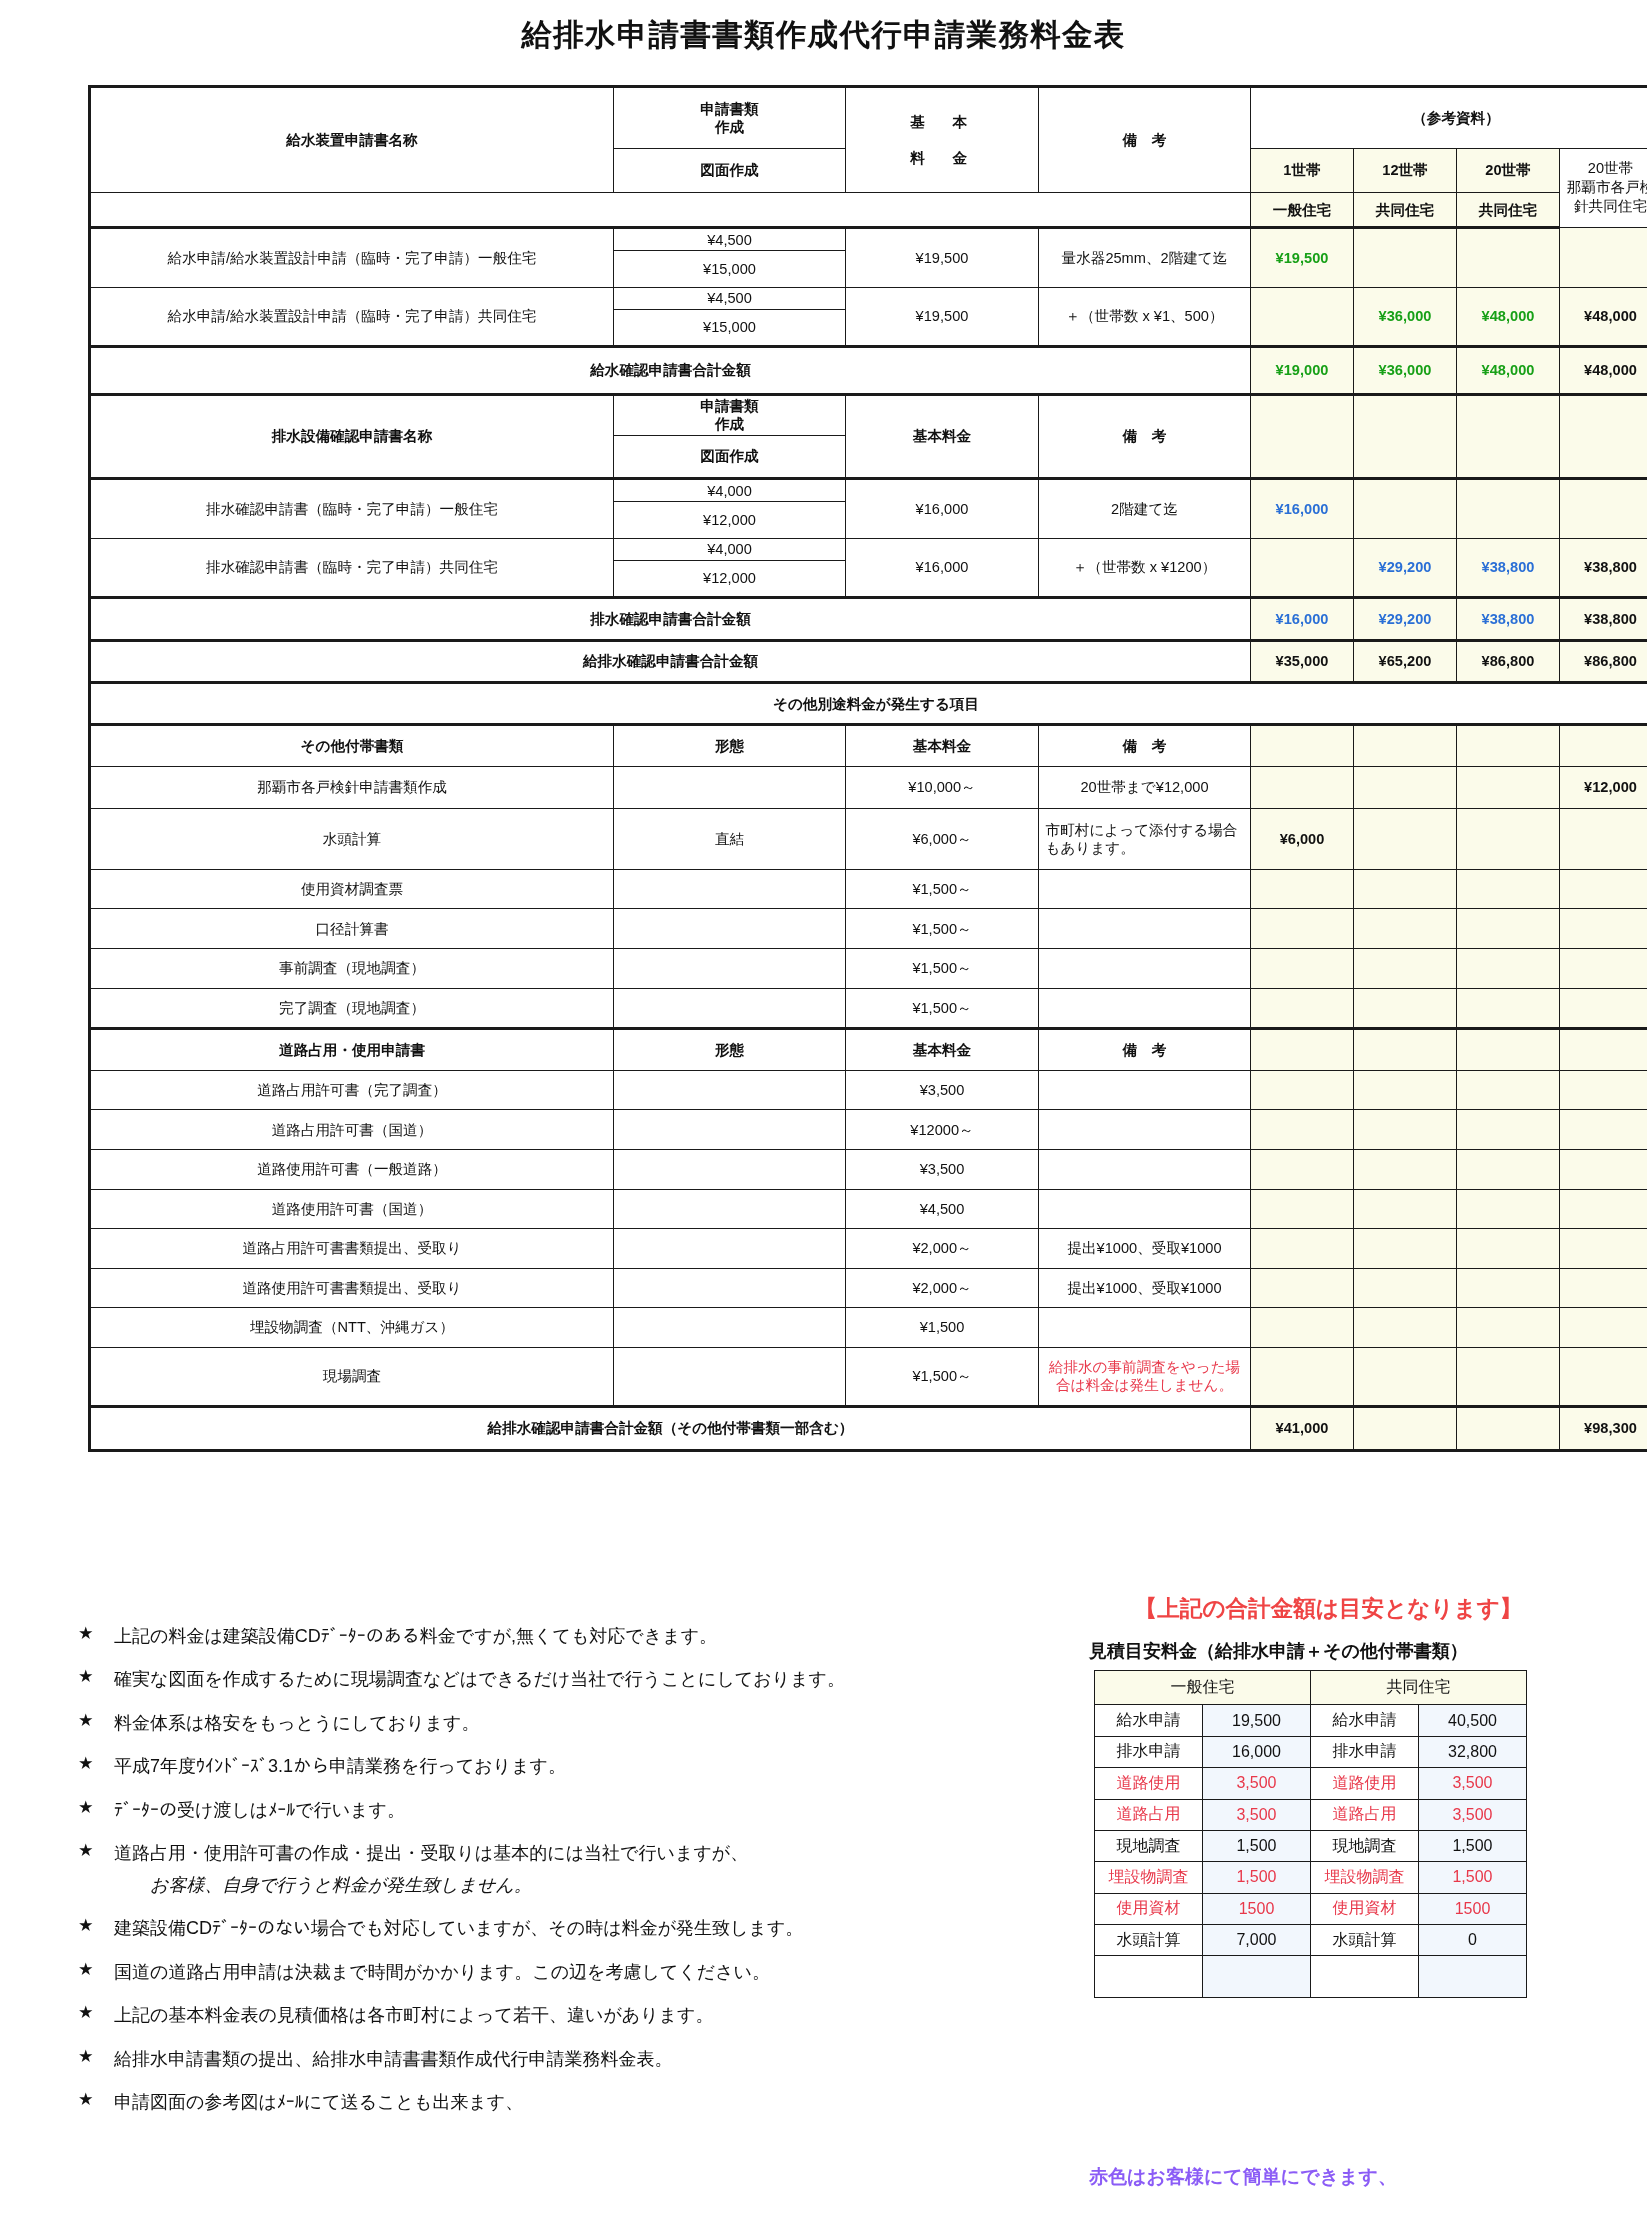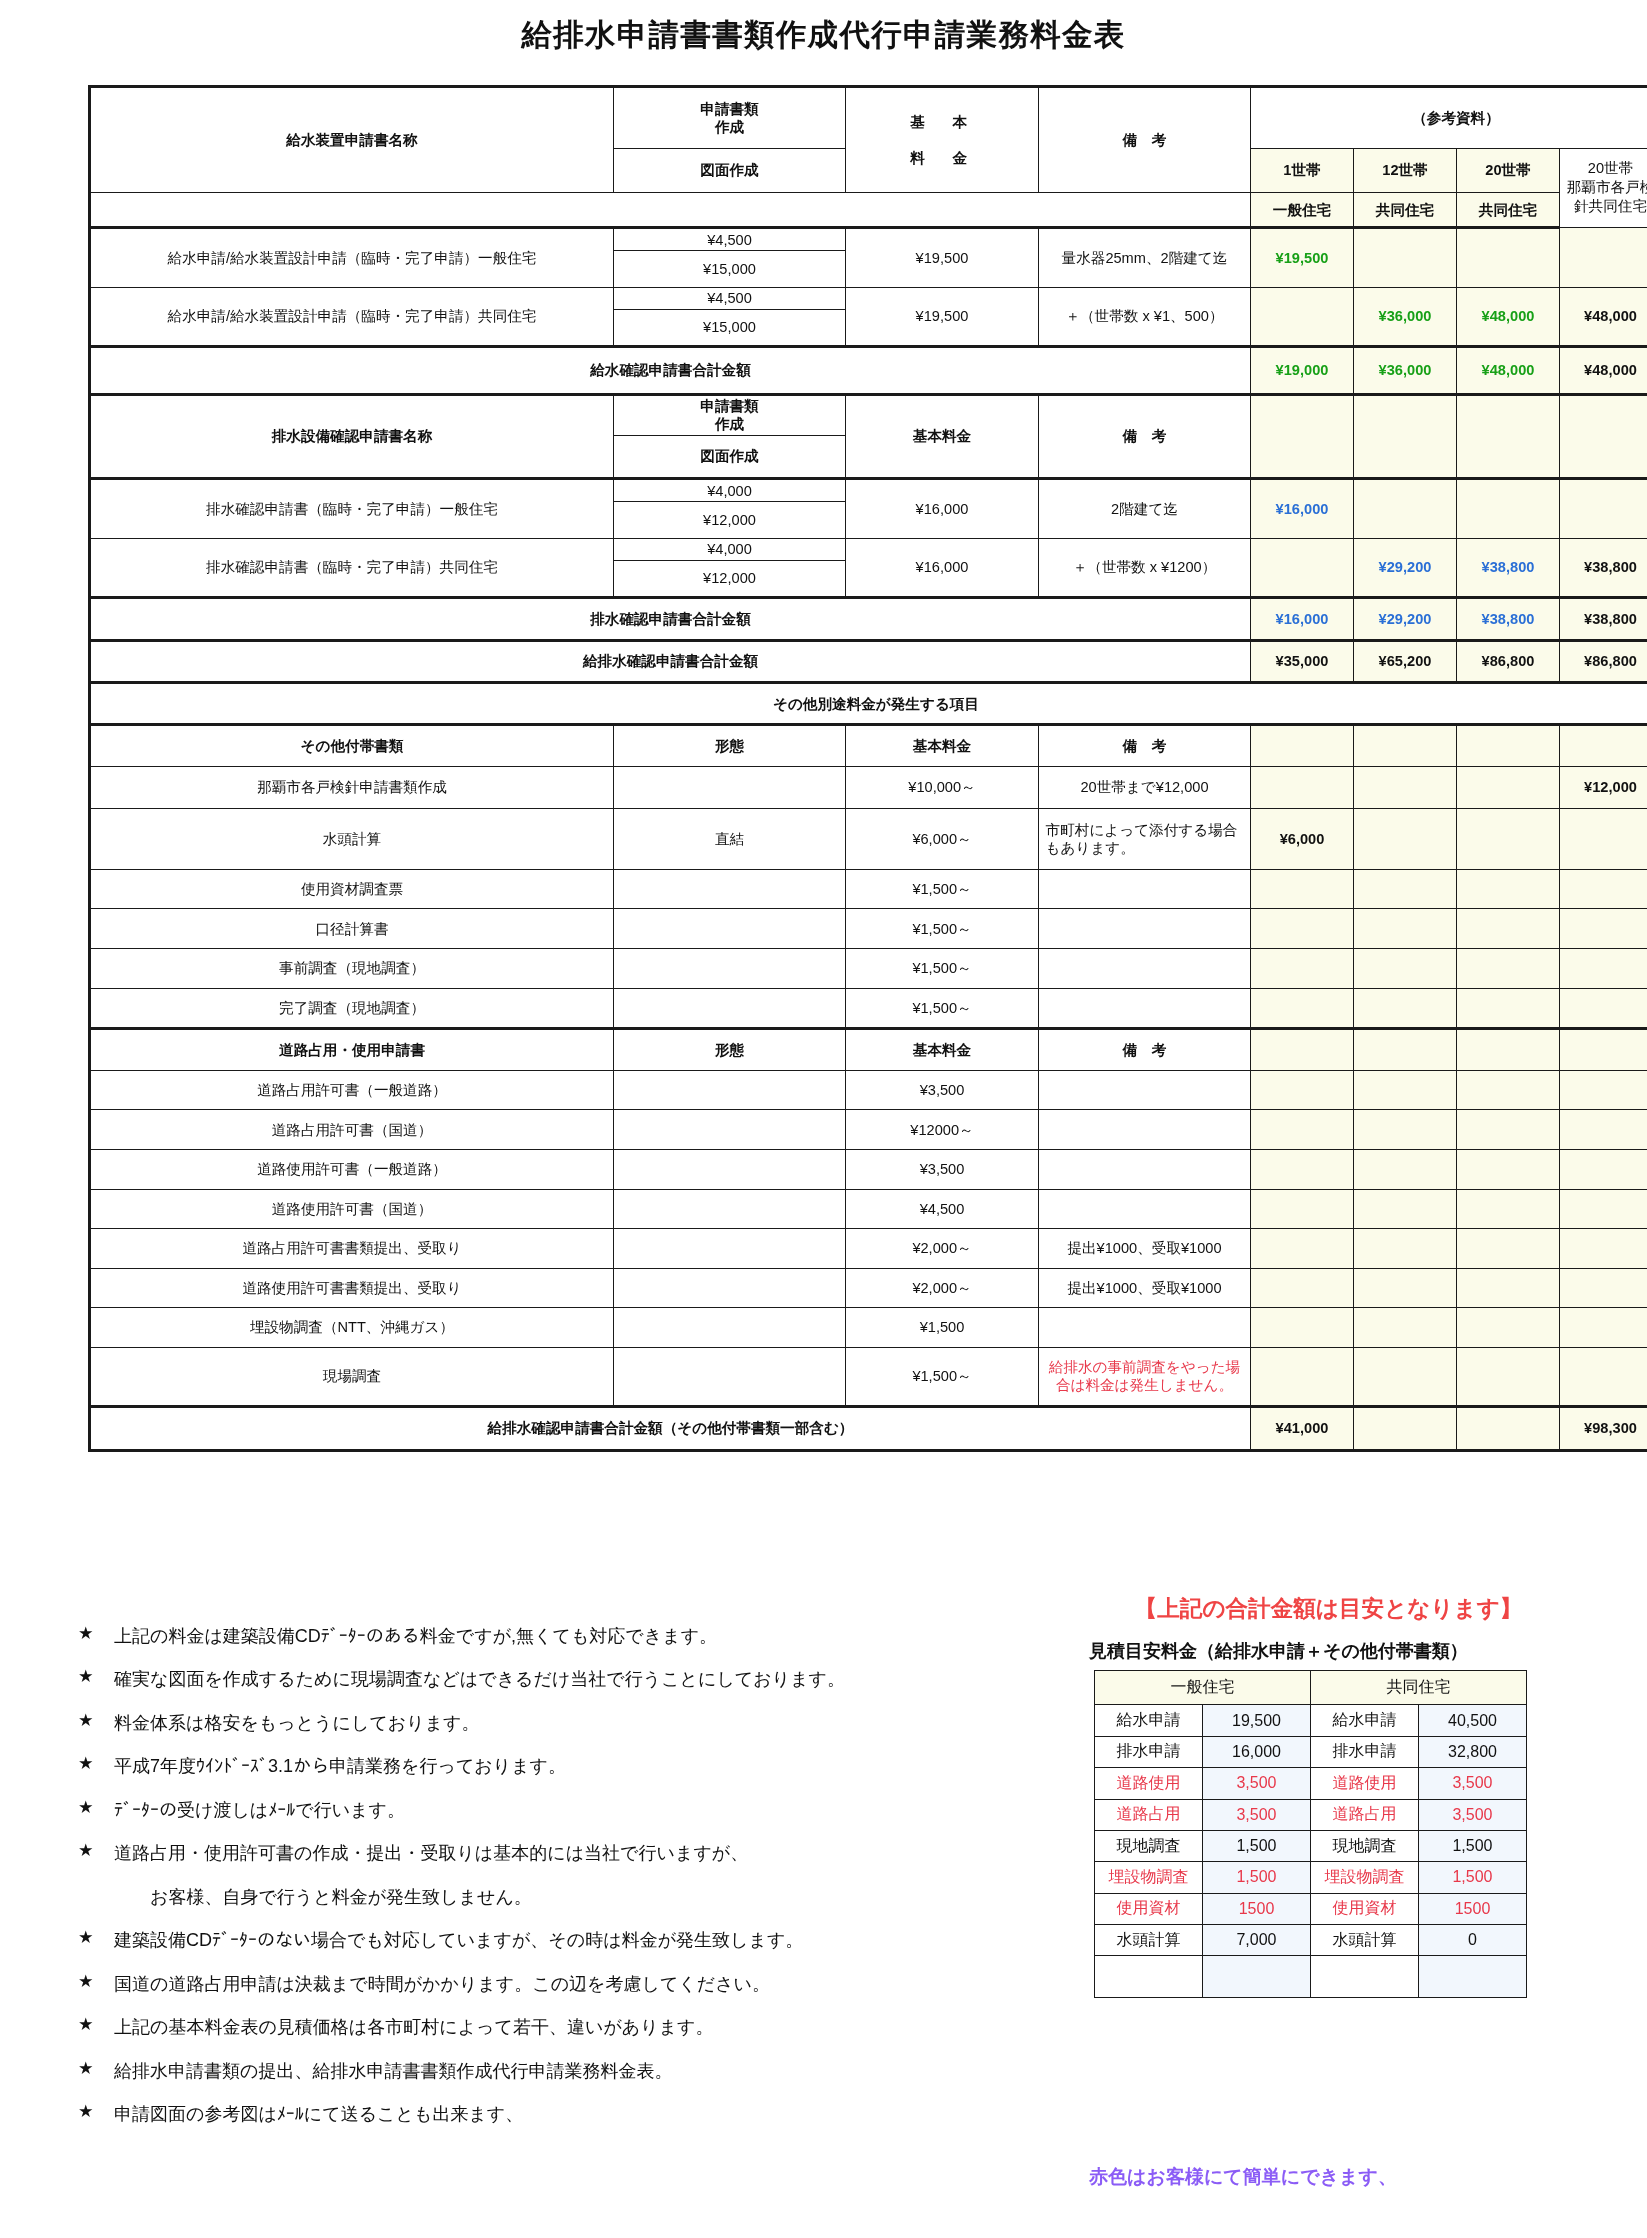--- a/index.html
+++ b/index.html
@@ -28,21 +28,21 @@
   .redtxt{color:#e8384a;font-size:12.6px;line-height:1.45;}
   .nm{font-size:15.3px;}
   .sec{font-weight:bold;font-size:18px;}
   .tot{font-weight:bold;font-size:16.6px;}
   .small{font-size:14px;}
   
   #bullets{position:absolute;left:78px;top:1624px;width:996px;}
   .blt{display:flex;align-items:flex-start;margin-bottom:18.6px;font-size:18px;}
   .blt .st{width:36px;flex:0 0 36px;font-size:17.3px;line-height:1.1;}
   .blt .bt{flex:1;line-height:1.38;}
-  .sub2{margin-left:36px;margin-top:19px;}
+  .sub2{margin-left:36px;margin-top:7px;font-style:italic;}
   
   #notice{position:absolute;left:1083px;top:1593px;width:491px;text-align:center;
           color:#ef4444;font-weight:bold;font-size:22.6px;}
   #estim-cap{position:absolute;left:1089px;top:1639px;width:491px;
              font-weight:bold;font-size:18px;}
   #est-table{position:absolute;left:1094px;top:1670px;width:432px;
              border-collapse:collapse;table-layout:fixed;}
   #est-table td{border:1.3px solid #1a1a1a;font-size:16px;text-align:center;
                 height:29px;padding:0.7px 1.3px;}
   .bl{background:#f2f7fd;background-image:radial-gradient(#9fc2e8 0.7px,transparent 0.7px);
@@ -285,21 +285,21 @@
       <td colspan="2" class="hdrsm thk-t">形態</td>
       <td class="hdrsm thk-t">基本料金</td>
       <td class="hdrsm thk-t">備　考</td>
       <td class="ref thk-t"></td>
         <td class="ref thk-t"></td>
         <td class="ref thk-t"></td>
         <td class="ref thk-r thk-t"></td>
     </tr>
 
     <tr>
-      <td class="nm thk-l" style="height:36px">道路占用許可書（一般道路）</td>
+      <td class="nm thk-l" style="height:36px">道路占用許可書（完了調査）</td>
       <td colspan="2"></td>
       <td>¥3,500</td>
       <td class="small"></td>
       <td class="ref"></td>
         <td class="ref"></td>
         <td class="ref"></td>
         <td class="ref thk-r"></td>
     </tr>
     <tr>
       <td class="nm thk-l" style="height:36px">道路占用許可書（国道）</td>

